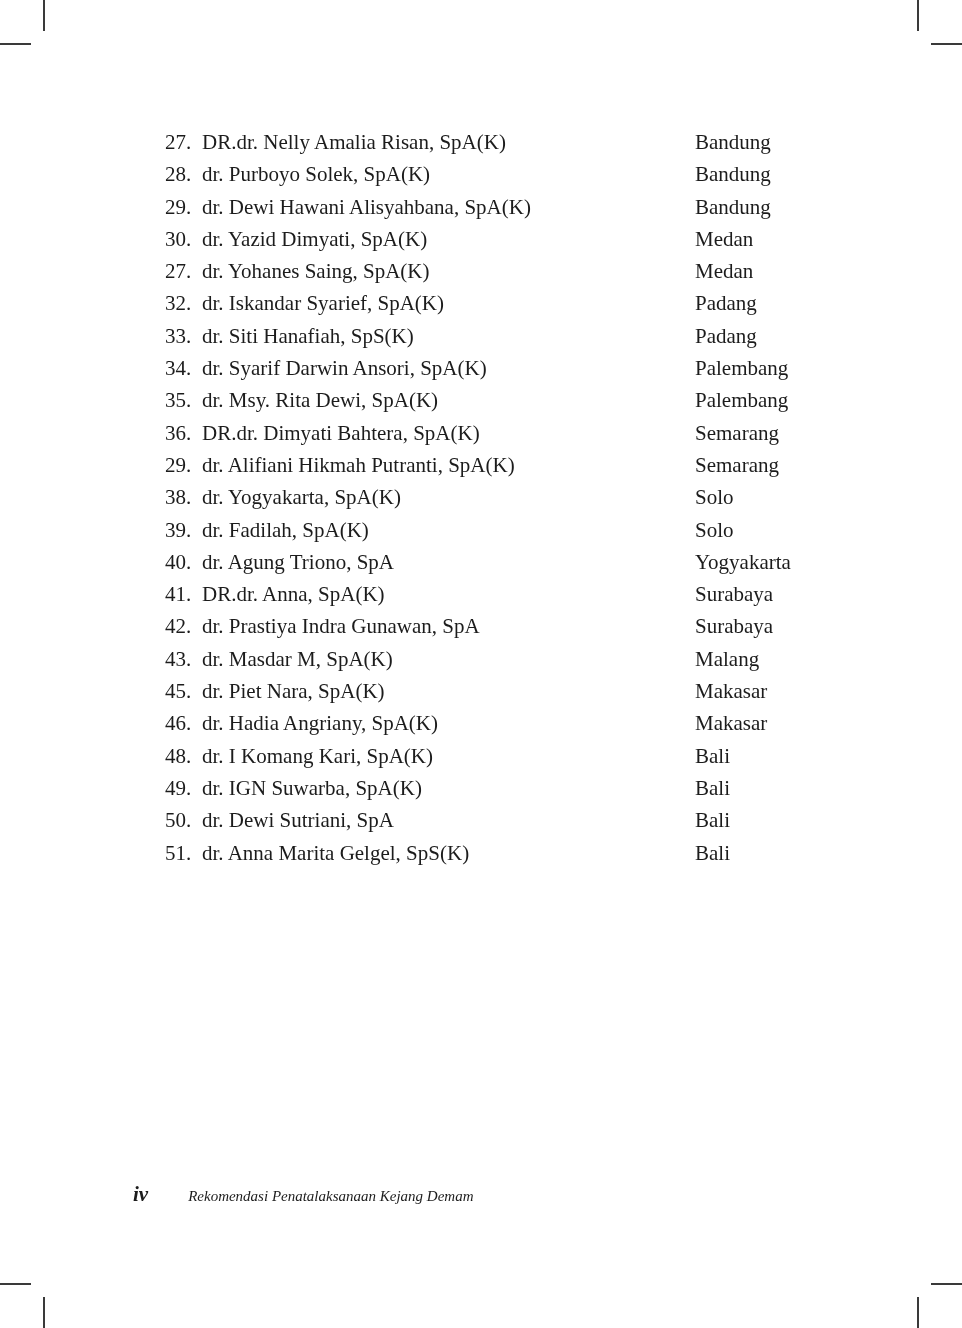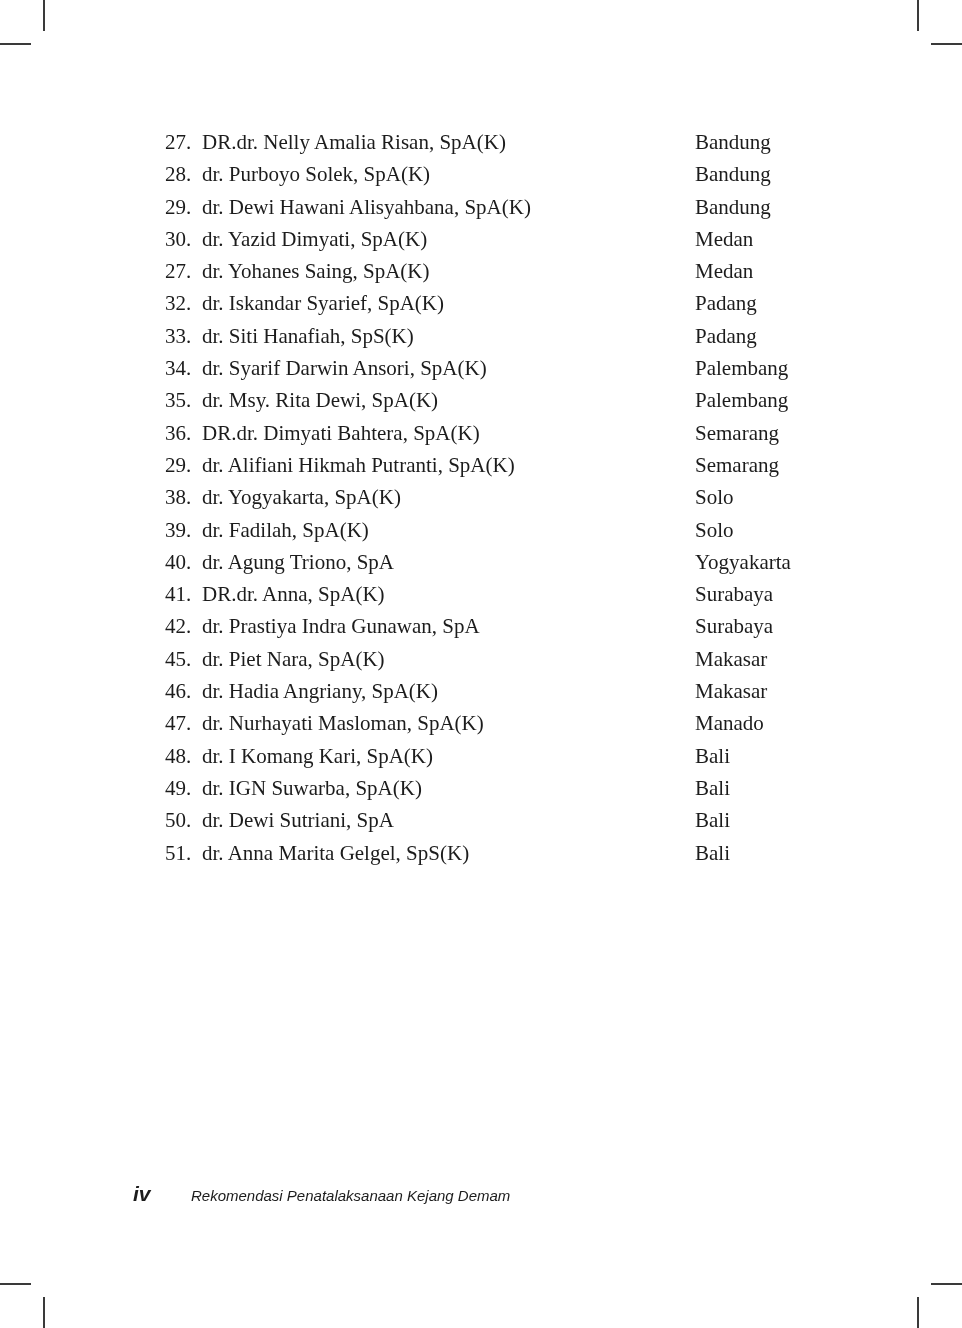--- a/index.html
+++ b/index.html
@@ -49,21 +49,21 @@
     top: 0;
     text-align: center;
   }
 
   
   .footer {
     position: absolute;
     left: 133px;
     top: 1182px;
     width: 700px;
-    font-family: Liberation Sans, sans-serif;
+    font-family: Liberation Serif, serif;
     color: #1c1c1c;
   }
   .footer .page-num {
     font-size: 21px;
     font-weight: bold;
     font-style: italic;
     display: inline-block;
     vertical-align: baseline;
   }
   .footer .running-title {
@@ -161,36 +161,36 @@
     <div class="row">
       <span class="num">41.</span><span class="name">DR.dr. Anna, SpA(K)</span>
       <span class="city">Surabaya</span>
     </div>
 
     <div class="row">
       <span class="num">42.</span><span class="name">dr. Prastiya Indra Gunawan, SpA</span>
       <span class="city">Surabaya</span>
     </div>
 
+    <div class="row">
+      <span class="num">43.</span><span class="name">dr. Masdar M, SpA(K)</span>
+      <span class="city">Malang</span>
+    </div>
 
 
     <div class="row">
       <span class="num">45.</span><span class="name">dr. Piet Nara, SpA(K)</span>
       <span class="city">Makasar</span>
     </div>
 
     <div class="row">
       <span class="num">46.</span><span class="name">dr. Hadia Angriany, SpA(K)</span>
       <span class="city">Makasar</span>
     </div>
 
-    <div class="row">
-      <span class="num">47.</span><span class="name">dr. Nurhayati Masloman, SpA(K)</span>
-      <span class="city">Manado</span>
-    </div>
 
     <div class="row">
       <span class="num">48.</span><span class="name">dr. I Komang Kari, SpA(K)</span>
       <span class="city">Bali</span>
     </div>
 
     <div class="row">
       <span class="num">49.</span><span class="name">dr. IGN Suwarba, SpA(K)</span>
       <span class="city">Bali</span>
     </div>

